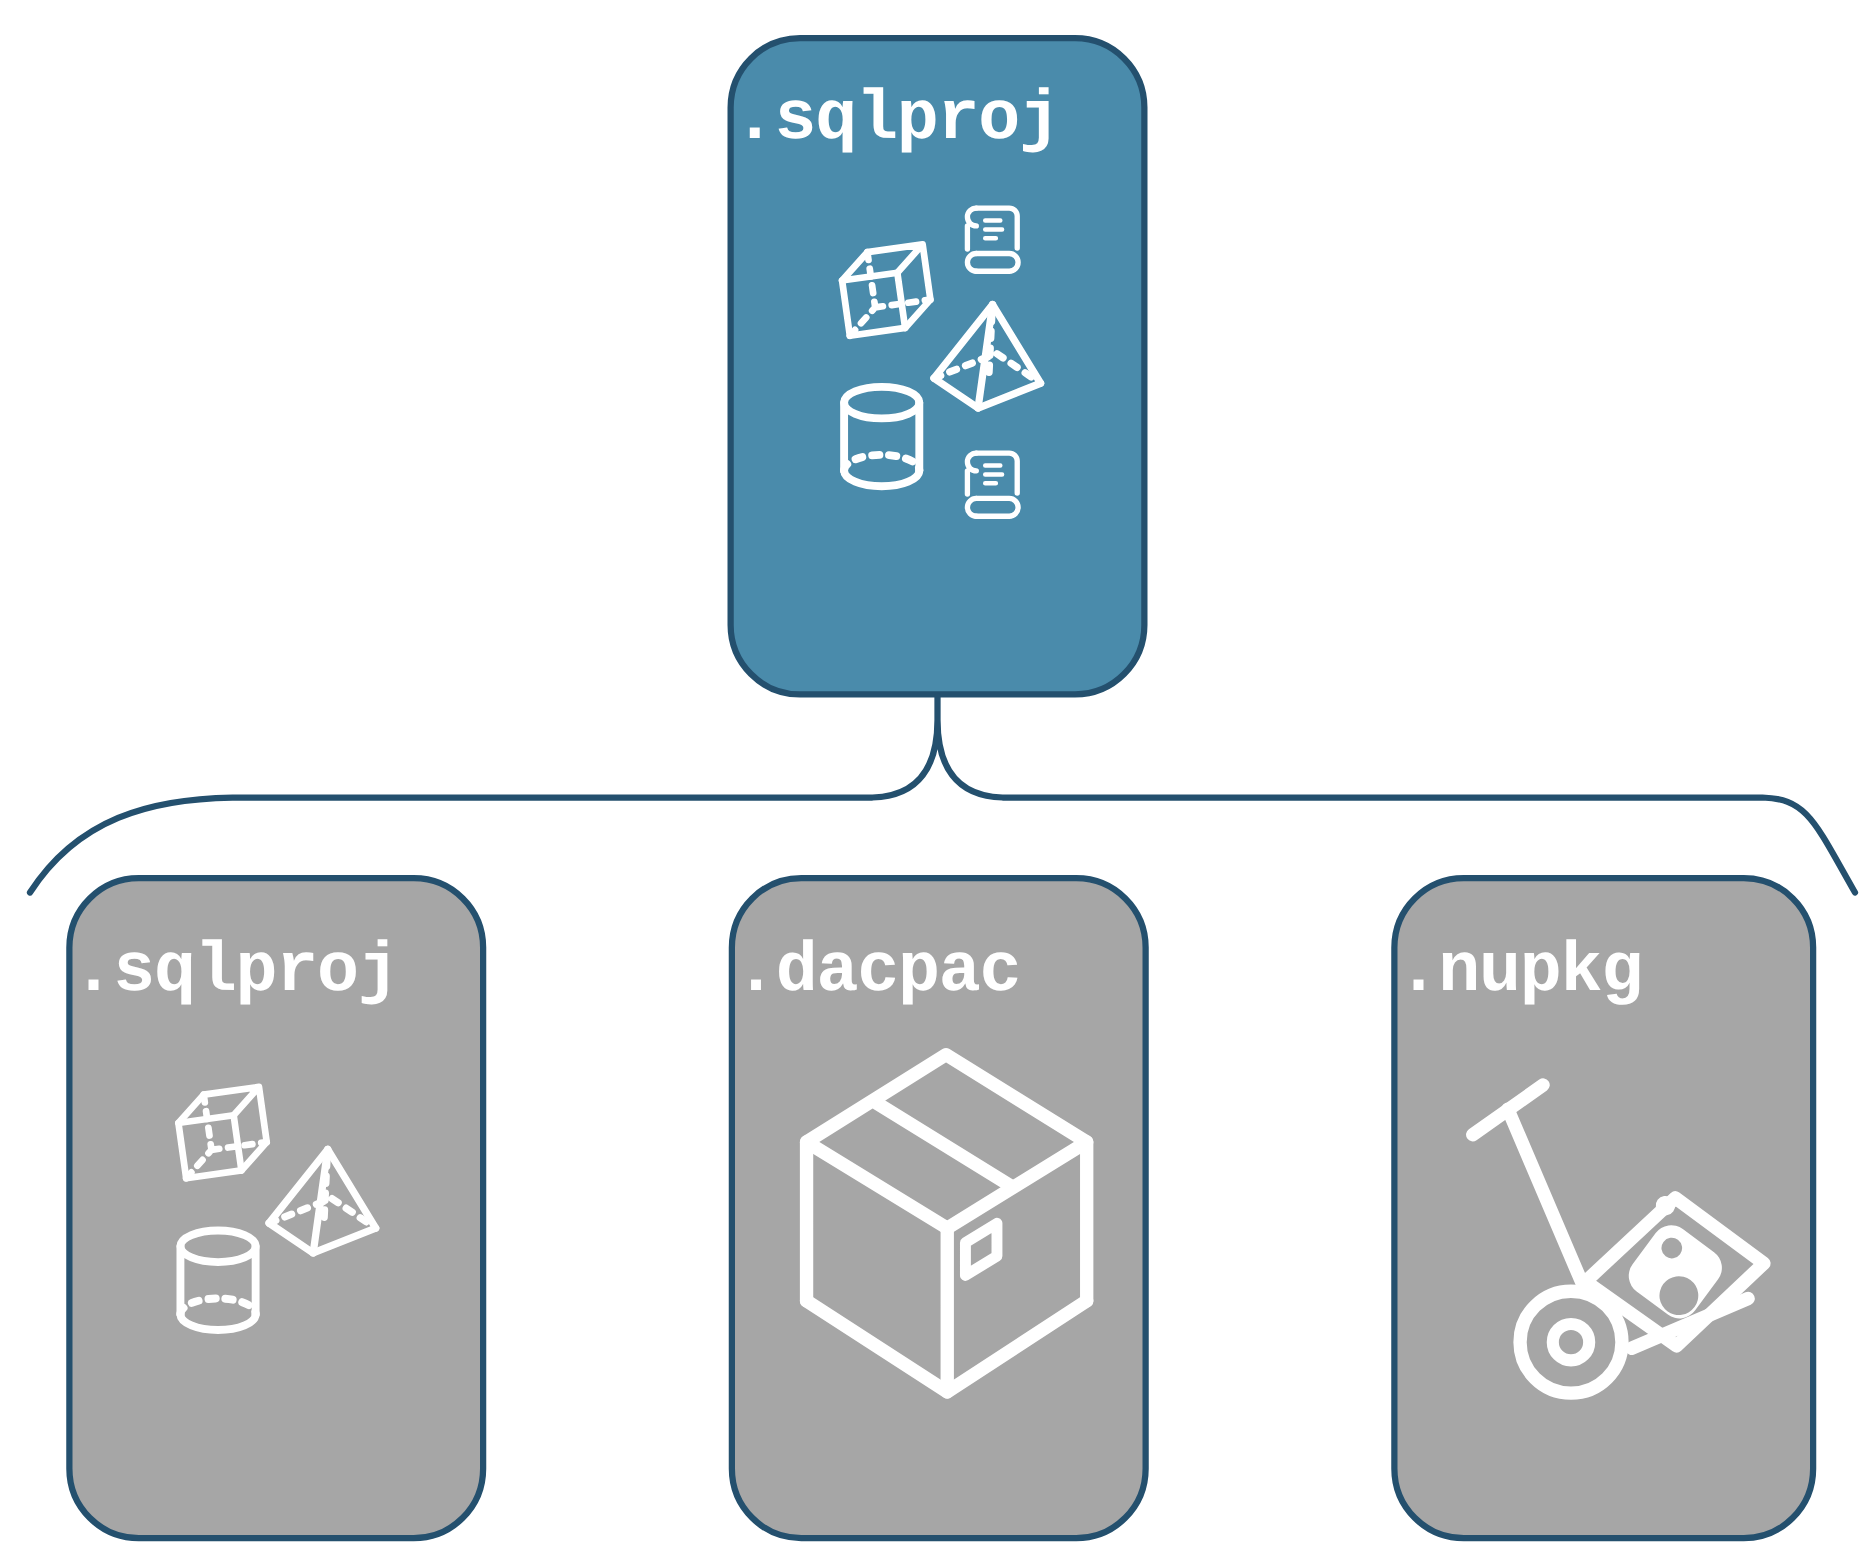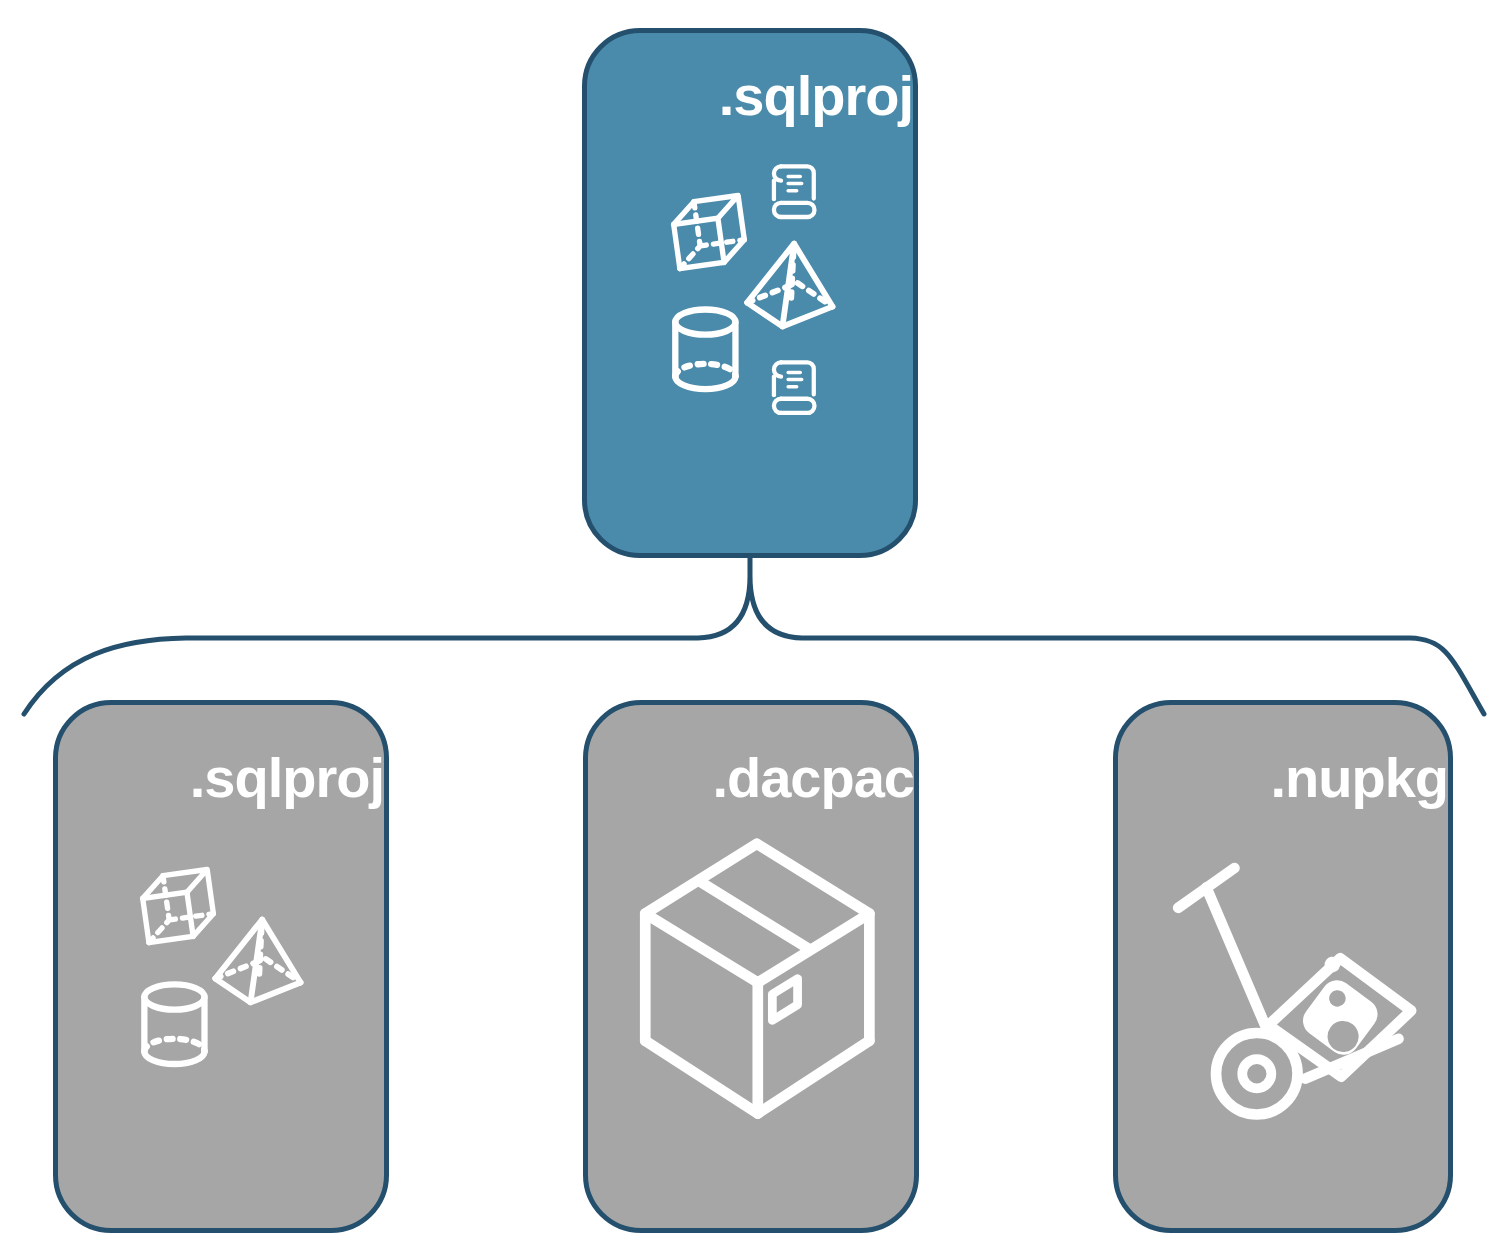--- a/index.html
+++ b/index.html
@@ -12,23 +12,24 @@
   .node{
     position:absolute;border:5px solid #24506e;border-radius:58px;
     box-sizing:border-box;
   }
   .node-parent{left:582px;top:28px;width:336px;height:530px;background:#4a8bab;}
   .node-child{background:#a6a6a6;width:336px;height:533px;top:700px;}
   #child-sqlproj{left:53px;}
   #child-dacpac{left:583px;}
   #child-nupkg{left:1113px;width:340px;}
   .node-title{
-    position:absolute;left:0;right:0;text-align:right;
+    position:absolute;left:0;right:0;text-align:left;
     color:#ffffff;font-size:56px;font-weight:800;letter-spacing:-1px;
     white-space:nowrap;
+    font-family:Liberation Mono, monospace;
   }
   .node-parent .node-title{top:30px;}
   .node-child  .node-title{top:40px;}
   .icon-svg{position:absolute;left:0;top:0;width:100%;height:100%;display:block;}
   .connector-svg{position:absolute;left:0;top:0;width:1500px;height:1250px;pointer-events:none;}
   .edge-label{
     position:absolute;left:800px;top:575px;
     font-size:43px;font-weight:800;color:#2b5b80;letter-spacing:-0.5px;
     white-space:nowrap;
   }

